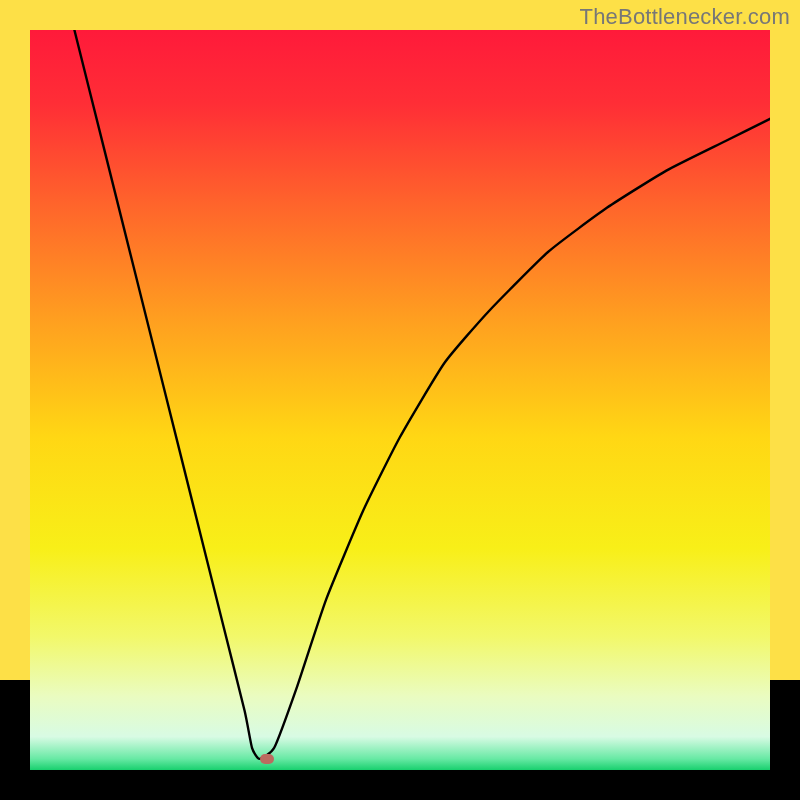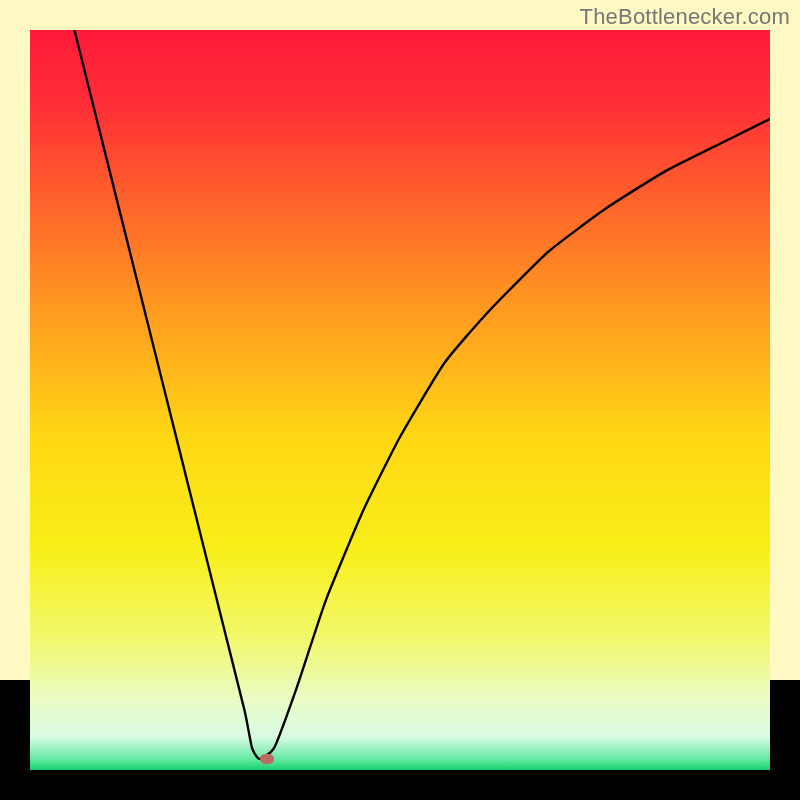--- a/index.html
+++ b/index.html
@@ -8,21 +8,21 @@
     width: 800px;
     height: 800px;
     background: #000;
     font-family: Arial, Helvetica, sans-serif;
     overflow: hidden;
   }
   .frame {
     position: relative;
     width: 800px;
     height: 680px;
-    background: #fef9c3;
+    background: #fde047;
   }
   .plot-area {
     position: absolute;
     left: 30px;
     top: 30px;
     width: 740px;
     height: 740px;
     overflow: hidden;
   }
   .gradient {

